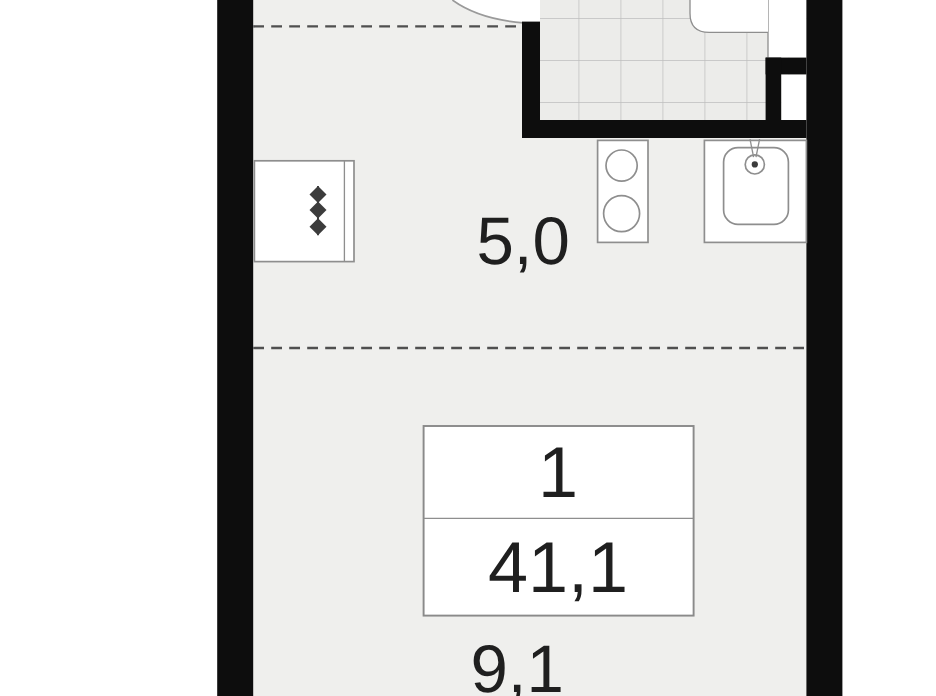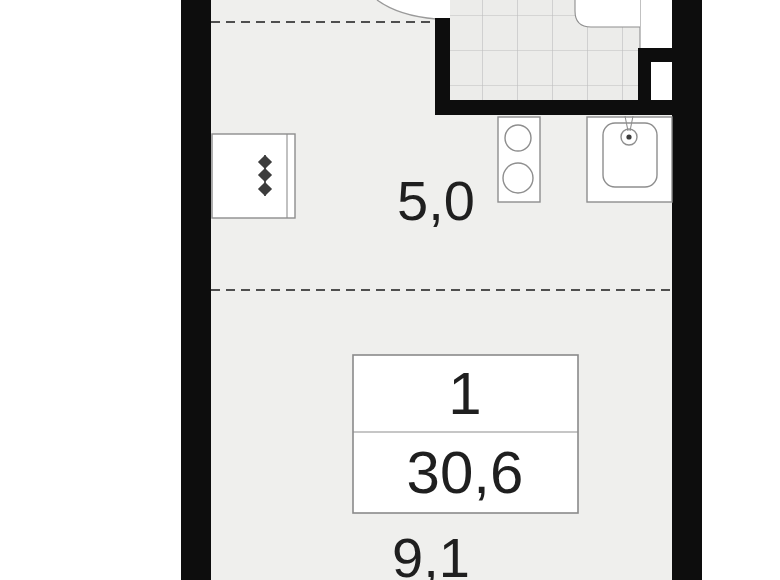--- a/index.html
+++ b/index.html
@@ -106,16 +106,16 @@
       </g>
     </g>
 
     <g>
       <rect class="infobox" x="353" y="355" width="225" height="158"></rect>
       <line class="fline thin" x1="353" y1="432" x2="578" y2="432"></line>
     </g>
   </svg>
 
   <div class="lbl lbl-number">1</div>
-  <div class="lbl lbl-area">30,6</div>
+  <div class="lbl lbl-area">41,1</div>
   <div class="lbl lbl-kitchen">5,0</div>
   <div class="lbl lbl-room">9,1</div>
 </div>
 
 </body></html>

